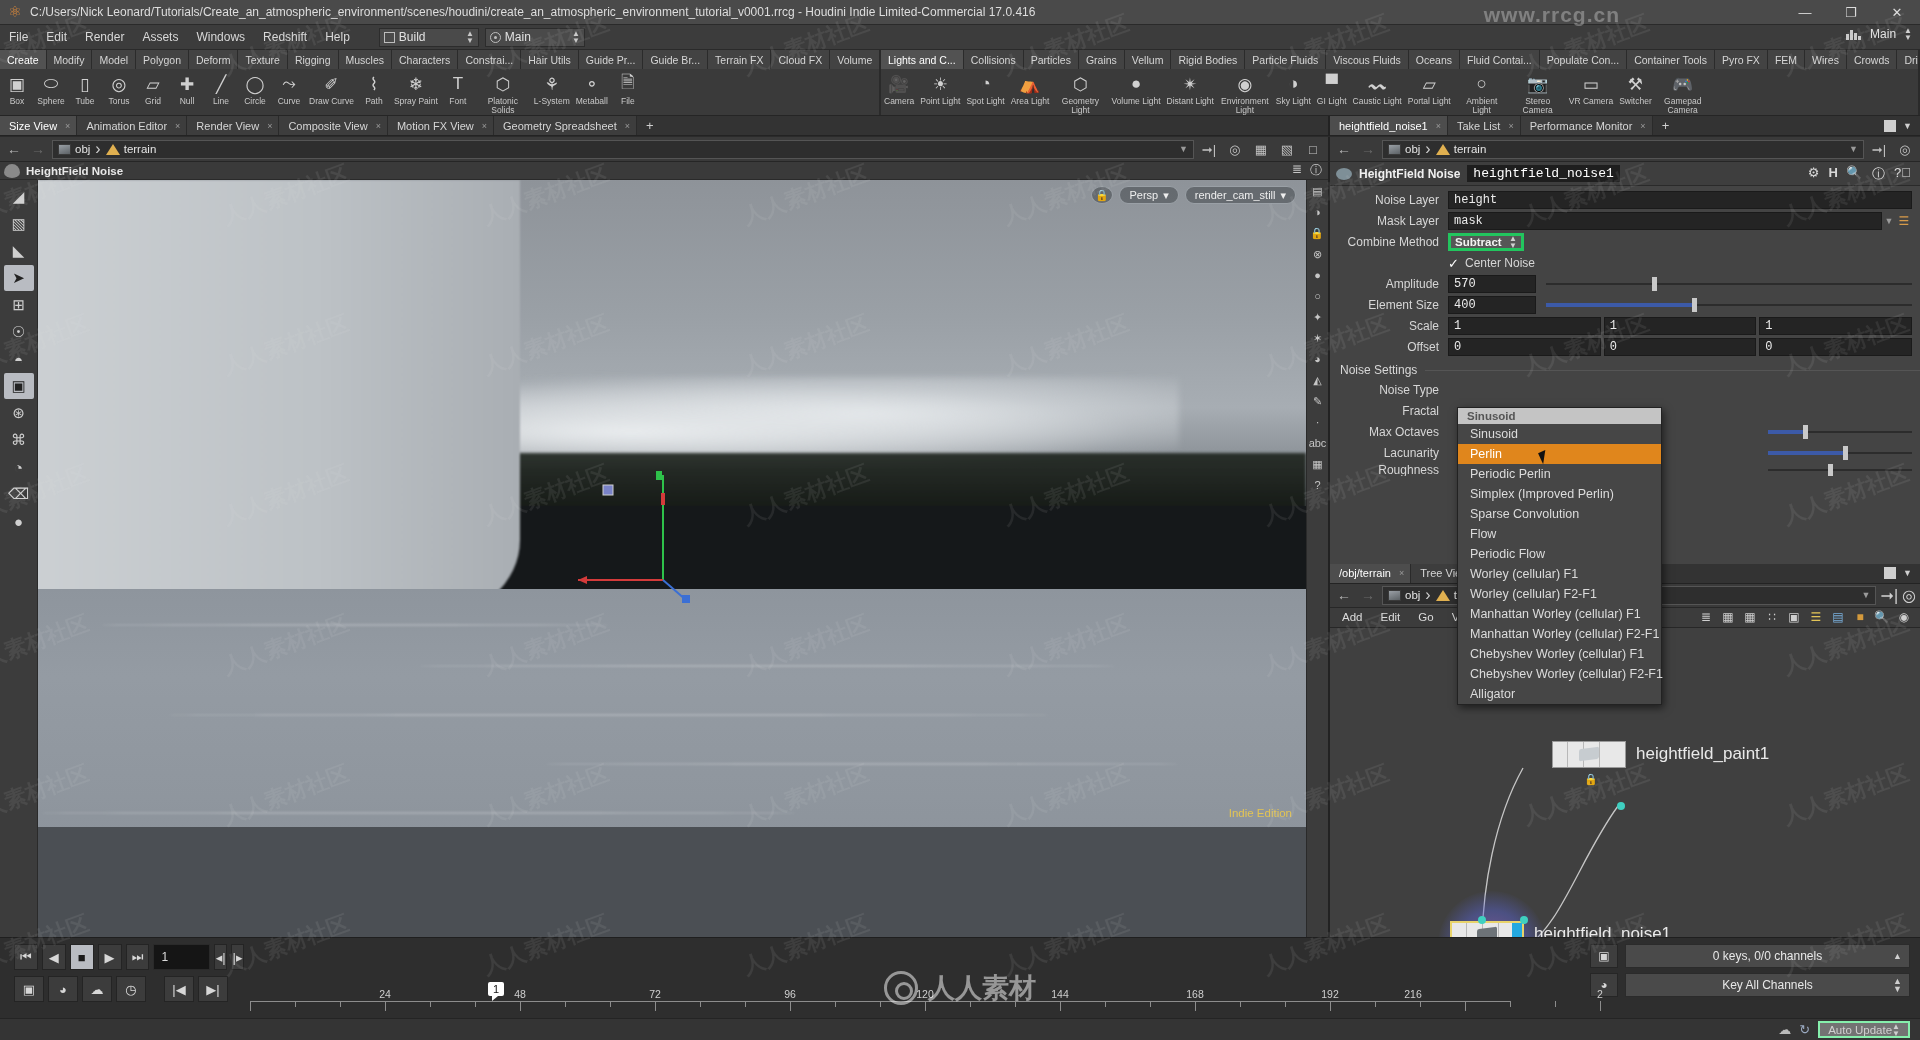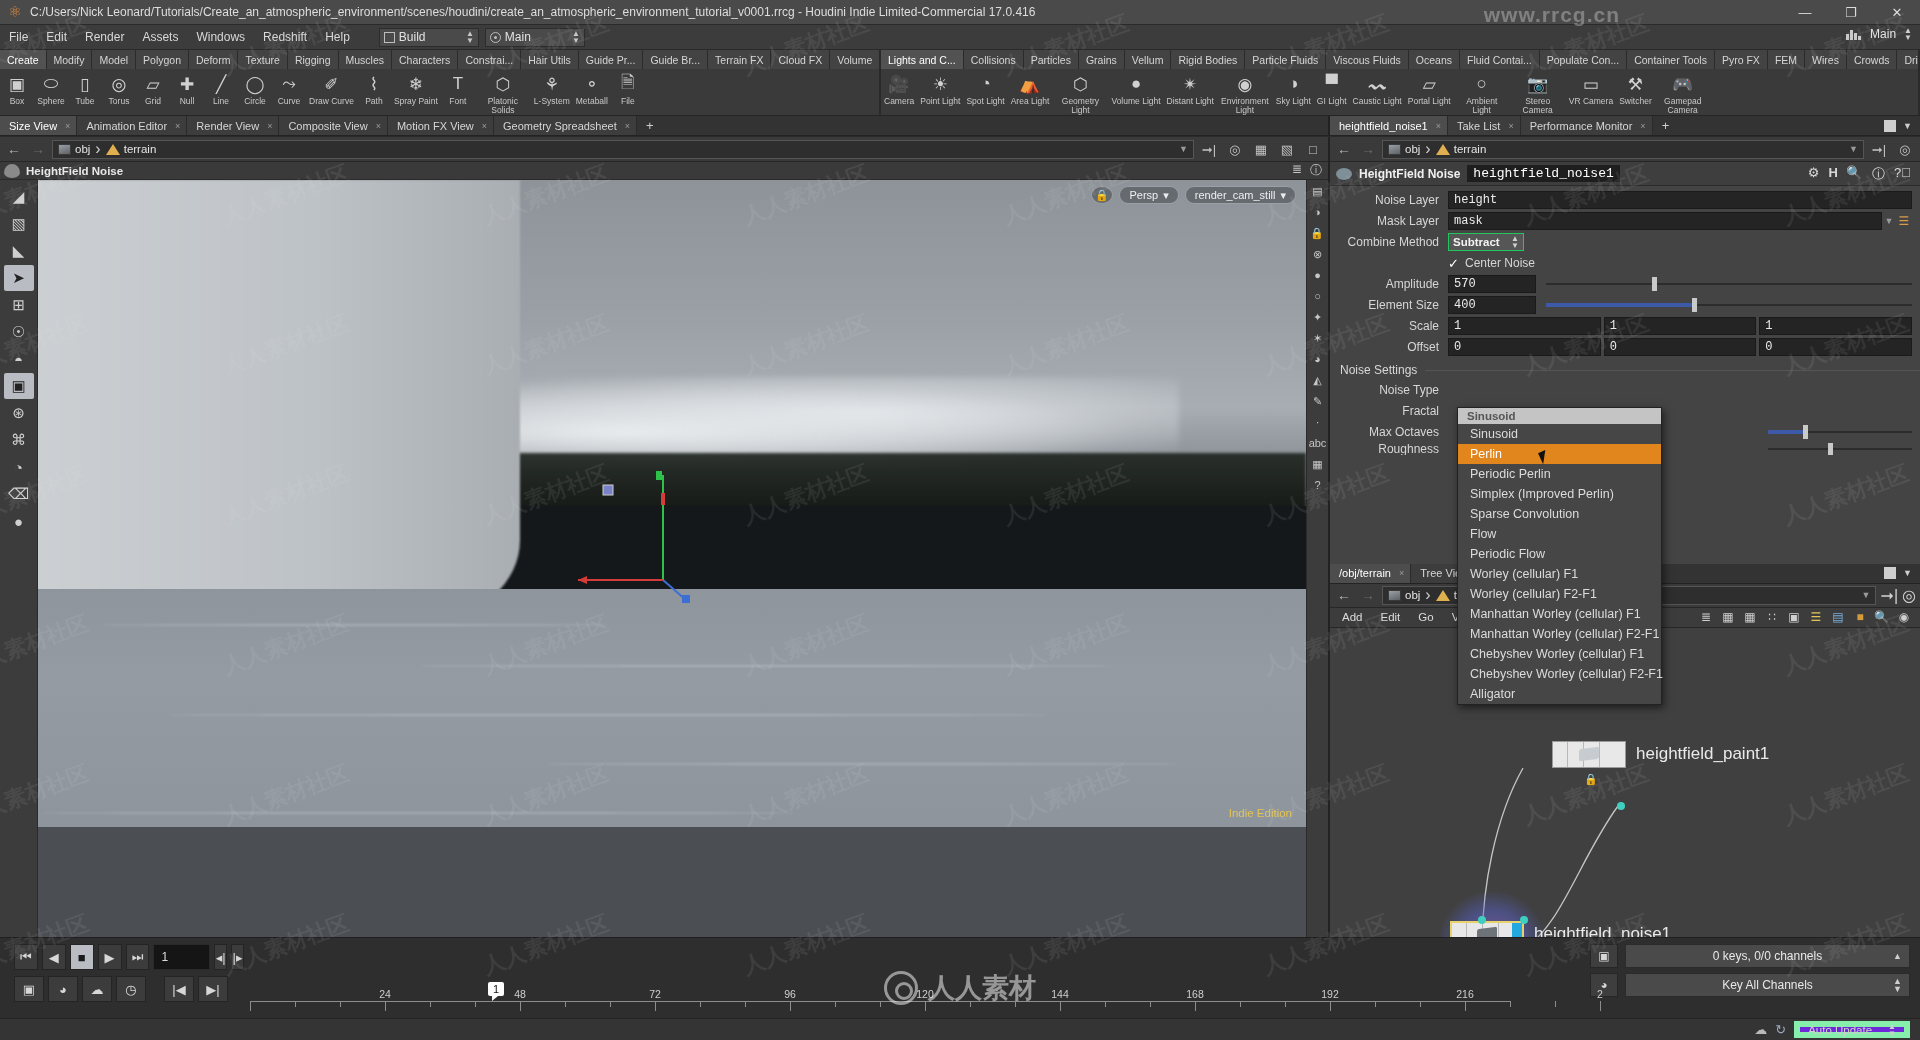--- a/index.html
+++ b/index.html
@@ -151,21 +151,21 @@
   .paramhead .icons{ margin-left:auto; display:flex; gap:9px; padding-right:3px;}
   .paramhead .icons span{ font-size:13px; color:#d8d8d8;}
 
   .params{ background:#444; flex:1; position:relative; padding-top:4px; overflow:hidden;}
   .prow{ display:flex; align-items:center; height:20px; margin-bottom:1px; padding-right:8px;}
   .plabel{ width:118px; text-align:right; font-size:12px; color:#d6d6d6; padding-right:9px;}
   .pfield{ background:#242424; border:1px solid #1a1a1a; height:18px; color:#ececec;
            font-size:12px; font-family:"Liberation Mono",monospace; padding:0 5px;
            display:flex;align-items:center;}
   .pfield.grow{ flex:1;}
-  .pmenu{ background:#565656; border:1px solid #22c55e; height:18px; min-width:76px;
+  .pmenu{ background:#565656; border:3px solid #22c55e; height:18px; min-width:76px;
           display:flex;align-items:center; padding:0 4px; font-size:11.5px; font-weight:bold;
           color:#f2f2f2;}
   .pmenu .sp{ margin-left:auto; font-size:8px; line-height:7px; color:#d2d2d2;}
   .chk{ width:11px;height:11px; margin-right:6px; color:#fff; font-size:13px; line-height:11px;}
   .slider{ flex:1; height:14px; position:relative; margin-left:10px;}
   .slider .track{ position:absolute;left:0;right:0;top:6px;height:2px;background:#2c2c2c;}
   .slider .fill{ position:absolute;left:0;top:5px;height:4px;background:#3c5aa8;}
   .slider .knob{ position:absolute;top:0;width:5px;height:14px;background:#c9c9c9;}
   .sectionlbl{ font-size:12px;color:#d8d8d8; padding:5px 0 3px 10px; display:flex;align-items:center;gap:8px;}
   .sectionlbl .line{flex:1;height:1px;background:#555;}
@@ -242,22 +242,22 @@
   .rctlrow{ display:flex; gap:7px; align-items:center;}
   .rbtn{ width:28px;height:24px;background:#3e3e3e;border:1px solid #262626;
          display:flex;align-items:center;justify-content:center;font-size:12px;color:#d5d5d5;}
   .rfield{ flex:1;height:24px;background:#4a4a4a;border:1px solid #2b2b2b;
            display:flex;align-items:center;justify-content:center;position:relative;
            font-size:12px;color:#e8e8e8;}
   .rfield .sp{ position:absolute;right:7px; font-size:9px; color:#cfcfcf; line-height:8px;}
   .statusbar{ position:absolute;left:0;right:0;bottom:0;height:22px;background:#343434;
               border-top:1px solid #242424; display:flex;align-items:center;}
   .statusbar .right{ margin-left:auto; display:flex; align-items:center; gap:8px; padding-right:10px;}
-  .statusbar .autoupd{ background:#6d28d9;border:6px solid #86efac;height:17px;
-                       display:flex;align-items:center;padding:0 8px;font-size:11.5px;gap:16px;}
+  .statusbar .autoupd{ background:#737373;border:2px solid #86efac;height:17px;
+                       display:flex;align-items:center;padding:0 8px;font-size:11.5px;}
 
   
   .wm{ position:absolute; pointer-events:none; color:rgba(235,235,235,.085);
        font-size:22px; font-weight:bold; transform:rotate(-20deg); white-space:nowrap; z-index:40;}
   .wmbig{ position:absolute; left:50%; bottom:34px; transform:translateX(-50%);
           display:flex;align-items:center;gap:10px; z-index:41; pointer-events:none;
           color:rgba(255,255,255,.5); font-size:27px; font-weight:bold;}
   .wmbig .ring{ width:34px;height:34px;border:3px solid rgba(255,255,255,.5);border-radius:50%;
                 position:relative;}
   .wmbig .ring:after{content:'';position:absolute;left:8px;top:8px;width:12px;height:12px;
@@ -773,20 +773,28 @@
         </div>
         <div class="prow">
           <div class="plabel">Fractal</div>
         </div>
         <div class="prow">
           <div class="plabel">Max Octaves</div>
           <div class="slider" style="margin-left:320px">
             <div class="track"></div>
               <div class="fill" style="width:24%"></div>
               <div class="knob" style="left:24%"></div>
+          </div>
+        </div>
+        <div class="prow">
+          <div class="plabel">Lacunarity</div>
+          <div class="slider" style="margin-left:320px">
+            <div class="track"></div>
+              <div class="fill" style="width:52%"></div>
+              <div class="knob" style="left:52%"></div>
           </div>
         </div>
         <div class="prow" style="overflow:hidden;height:12px">
           <div class="plabel">Roughness</div>
           <div class="slider" style="margin-left:320px">
             <div class="track"></div>
               <div class="knob" style="left:42%"></div>
           </div>
         </div>
       </div>
@@ -966,21 +974,21 @@
           <div class="tick" style="left: 1305px; height: 6px;"></div>
           <div class="tick" style="left: 1350px; height: 10px;"></div>
           <div class="ticknum" style="left: 135px;">24</div>
           <div class="ticknum" style="left: 270px;">48</div>
           <div class="ticknum" style="left: 405px;">72</div>
           <div class="ticknum" style="left: 540px;">96</div>
           <div class="ticknum" style="left: 675px; text-align: center;">120</div>
           <div class="ticknum" style="left: 810px;">144</div>
           <div class="ticknum" style="left: 945px;">168</div>
           <div class="ticknum" style="left: 1080px;">192</div>
-          <div class="ticknum" style="left: 1215px;">216</div>
+          <div class="ticknum" style="left: 1163px;">216</div>
           <div class="ticknum" style="left: 1350px;">2</div>
         </div>
       <div class="playhead" style="left:238px; top:6px">1</div>
 
       <div class="rangerow">
         <div style="width:238px"></div>
         <div class="rangefield plain">1</div>
         <div style="width:12px"></div>
         <div class="rangefield plain">1</div>
         <div class="rangecap l"></div>

